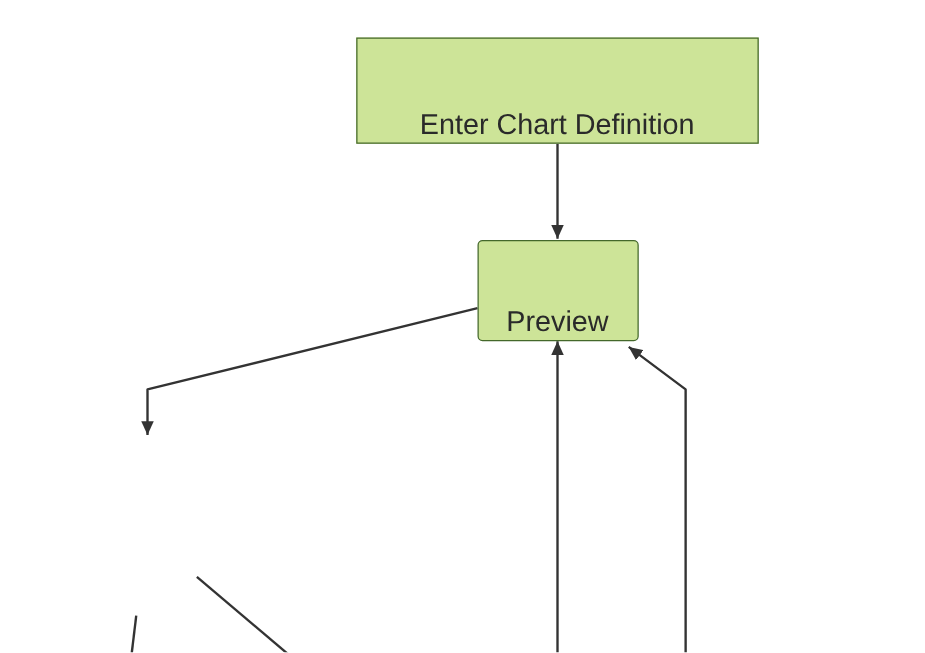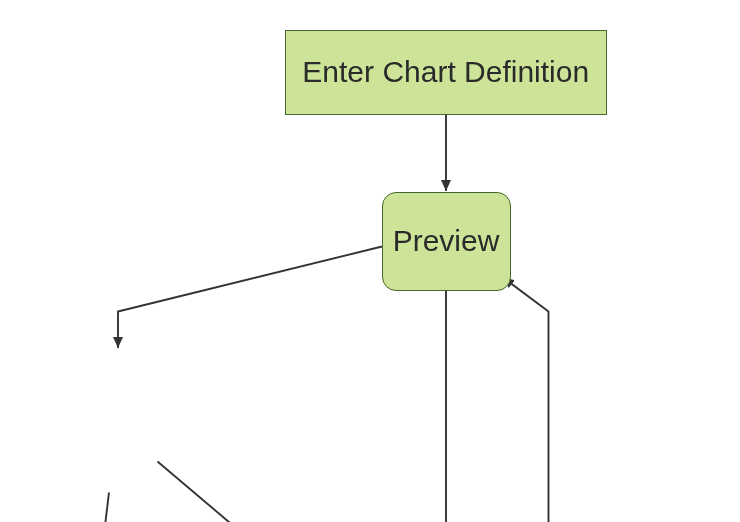--- a/index.html
+++ b/index.html
@@ -33,38 +33,38 @@
     fill: none;
     stroke: var(--edge);
     stroke-width: 1.9px;
     stroke-linejoin: round;
     stroke-linecap: butt;
   }
   .arrowhead-glyph { fill: var(--arrowhead); stroke: none; }
   .node {
     position: absolute;
     display: flex;
-    align-items: center;
+    align-items: flex-end;
     justify-content: center;
     background: var(--node-fill);
     border: 1.7px solid var(--node-border);
     color: var(--text);
-    font-size: 30px;
+    font-size: 23px;
     line-height: 1.2;
     text-align: center;
     white-space: nowrap;
   }
   .node-rect {
     left: 284.5px; top: 29.5px;
     width: 322.5px; height: 85px;
   }
   .node-rounded {
     left: 381.5px; top: 191.5px;
-    width: 129px; height: 99px;
-    border-radius: 14px;
+    width: 129px; height: 81px;
+    border-radius: 4px;
   }
   .node-diamond-wrap {
     position: absolute;
     left: 64.25px; top: 371.25px;
     width: 107.5px; height: 107.5px;
   }
   .diamond-shape {
     position: absolute;
     left: 0; top: 0; right: 0; bottom: 0;
     transform: rotate(45deg);

